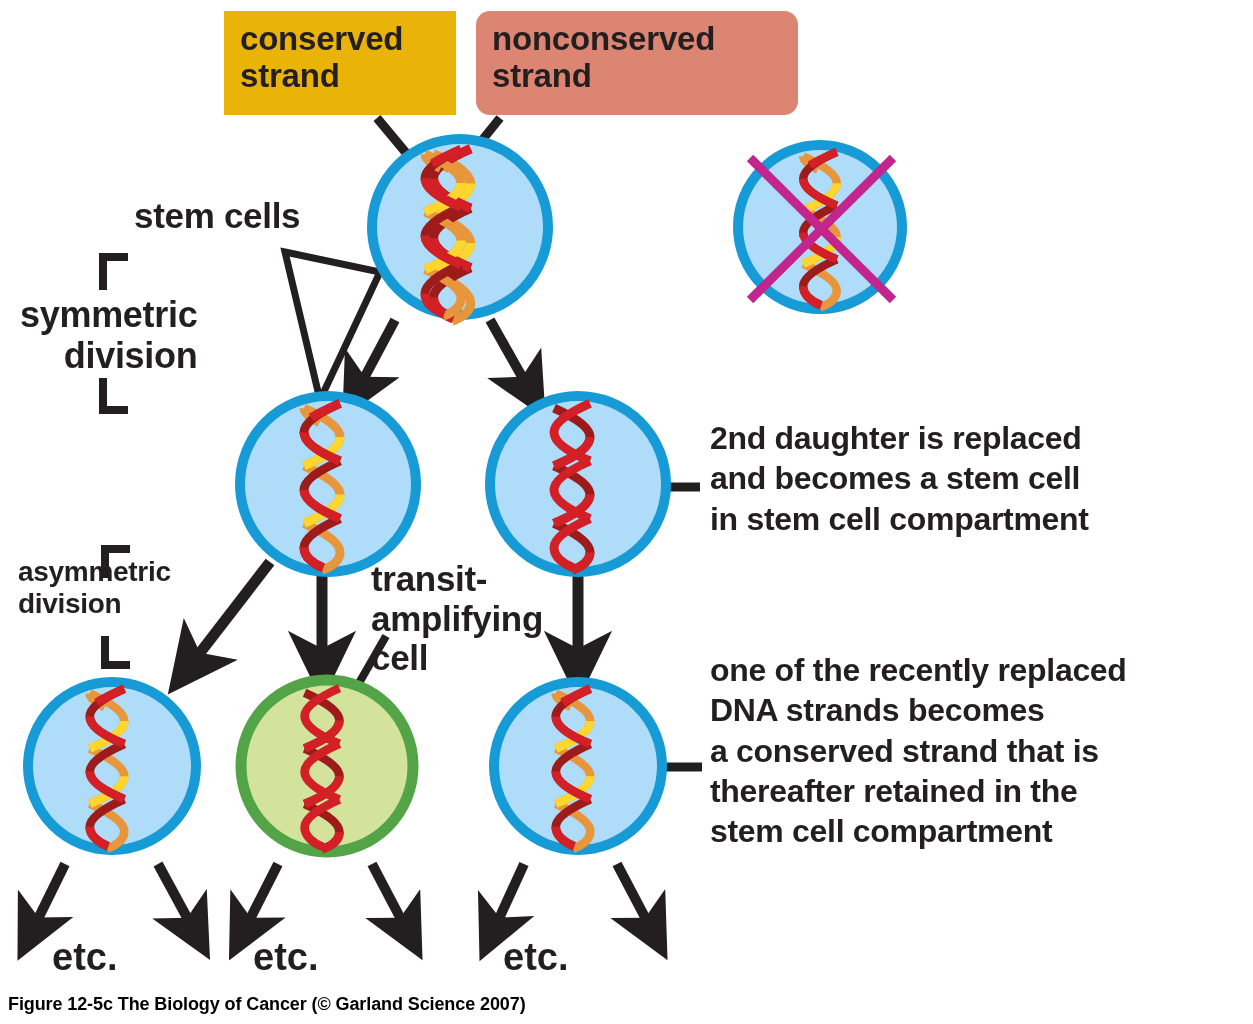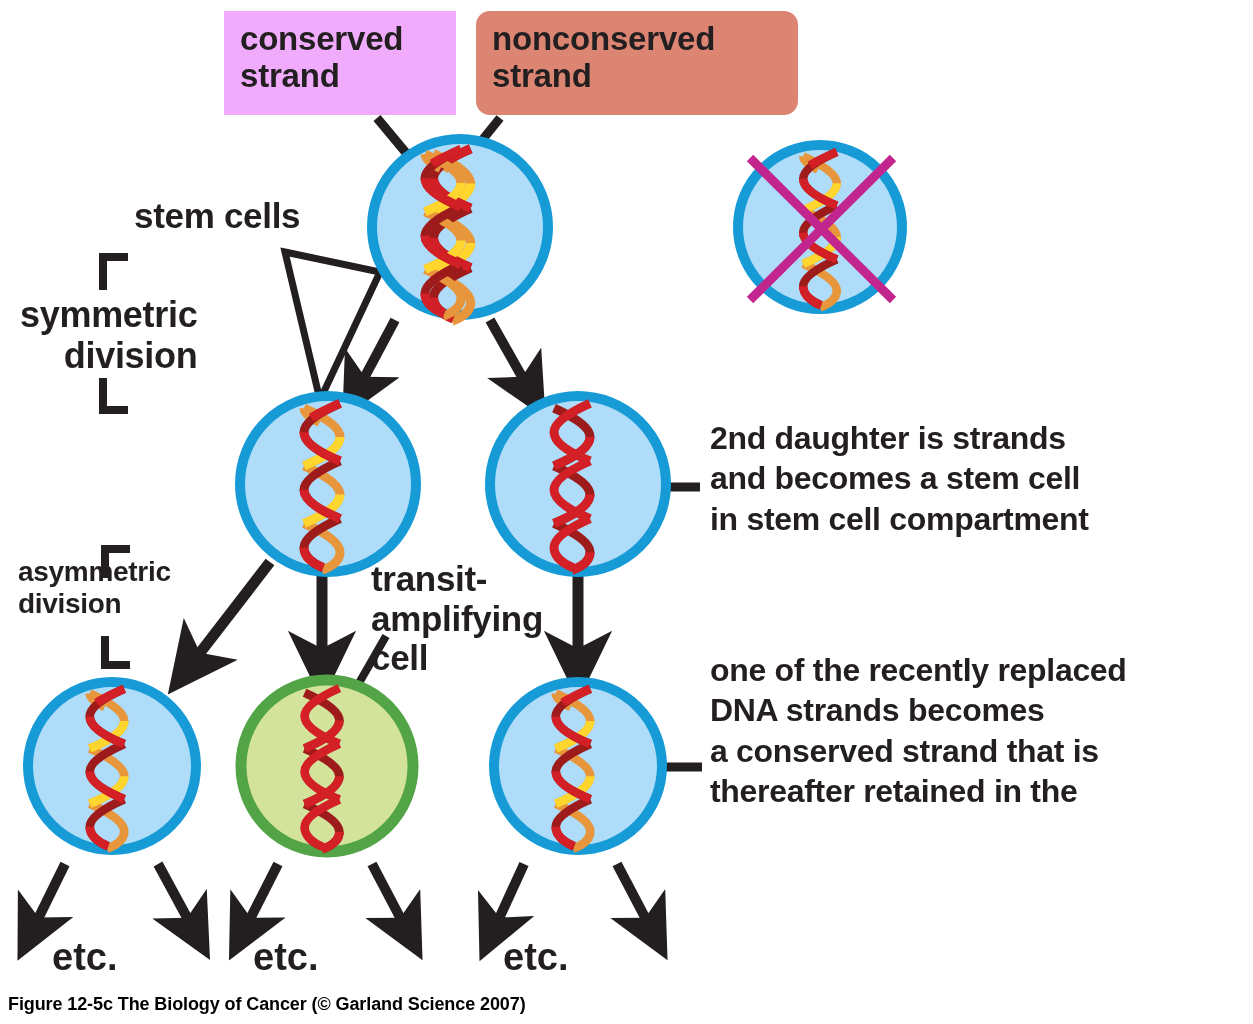--- a/index.html
+++ b/index.html
@@ -238,21 +238,21 @@
     <g>
       <line x1="65" y1="864" x2="36" y2="923" stroke="#231F20" stroke-width="10" marker-end="url(#arrowhead)"></line>
       <line x1="158" y1="864" x2="190" y2="923" stroke="#231F20" stroke-width="10" marker-end="url(#arrowhead)"></line>
       <line x1="278" y1="864" x2="248" y2="923" stroke="#231F20" stroke-width="10" marker-end="url(#arrowhead)"></line>
       <line x1="372" y1="864" x2="403" y2="923" stroke="#231F20" stroke-width="10" marker-end="url(#arrowhead)"></line>
       <line x1="524" y1="864" x2="497" y2="923" stroke="#231F20" stroke-width="10" marker-end="url(#arrowhead)"></line>
       <line x1="617" y1="864" x2="648" y2="923" stroke="#231F20" stroke-width="10" marker-end="url(#arrowhead)"></line>
     </g>
   </svg>
 
-  <div class="legend-box" id="legend-conserved" style="background:#f0abfc;">
+  <div class="legend-box" id="legend-conserved" style="background:#eab308;">
     <div>conserved</div>
     <div>strand</div>
   </div>
 
   <div class="legend-box" id="legend-nonconserved" style="background:#DB8572;border-radius:14px;">
     <div>nonconserved</div>
     <div>strand</div>
   </div>
 
   <div class="txt" id="label-stem-cells">stem cells</div>
@@ -267,30 +267,31 @@
     <div>division</div>
   </div>
 
   <div class="txt" id="label-transit">
     <div>transit-</div>
     <div>amplifying</div>
     <div>cell</div>
   </div>
 
   <div class="txt" id="note-second-daughter">
-    <div>2nd daughter is strands</div>
+    <div>2nd daughter is replaced</div>
     <div>and becomes a stem cell</div>
     <div>in stem cell compartment</div>
   </div>
 
   <div class="txt" id="note-conserved-strand">
     <div>one of the recently replaced</div>
     <div>DNA strands becomes</div>
     <div>a conserved strand that is</div>
     <div>thereafter retained in the</div>
+    <div>stem cell compartment</div>
   </div>
 
   <div class="etc-label" id="etc-0">etc.</div>
   <div class="etc-label" id="etc-1">etc.</div>
   <div class="etc-label" id="etc-2">etc.</div>
 
   <div id="caption">Figure 12-5c  The Biology of Cancer (© Garland Science 2007)</div>
 
 </div>
 

